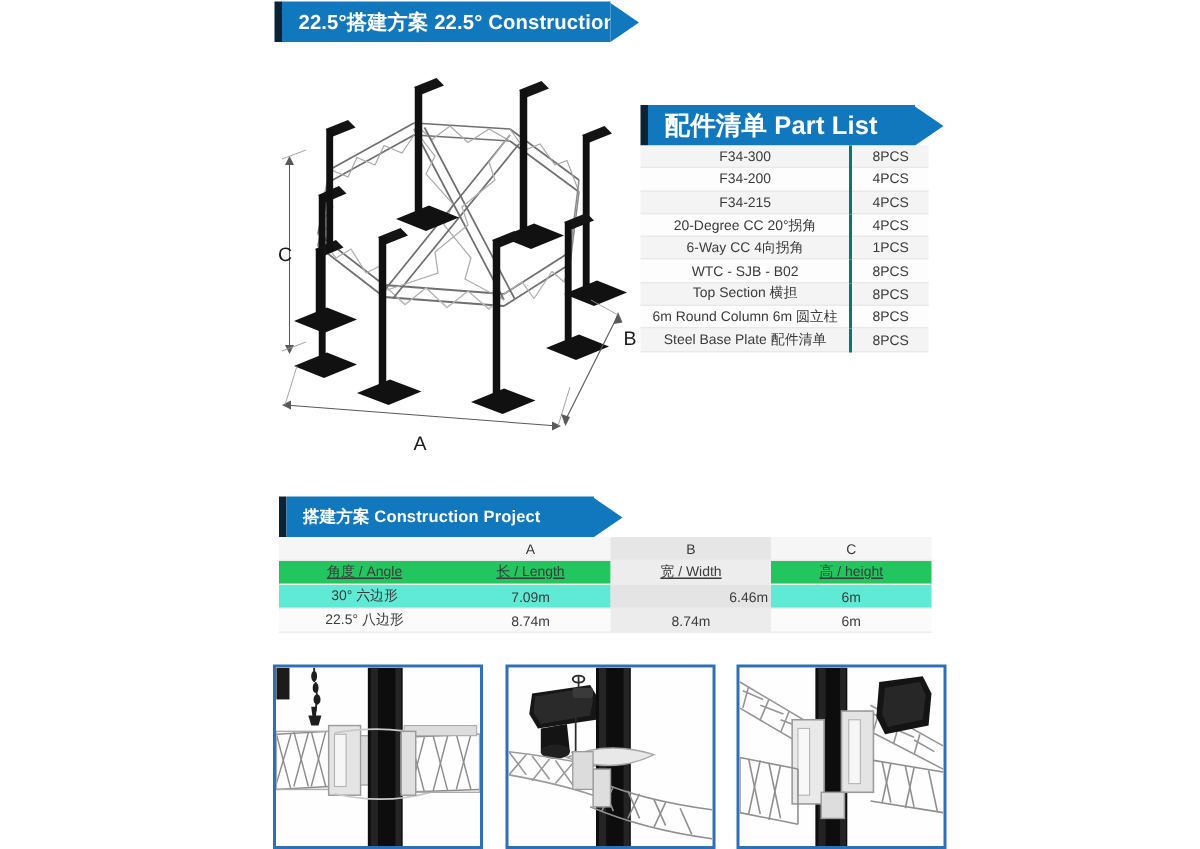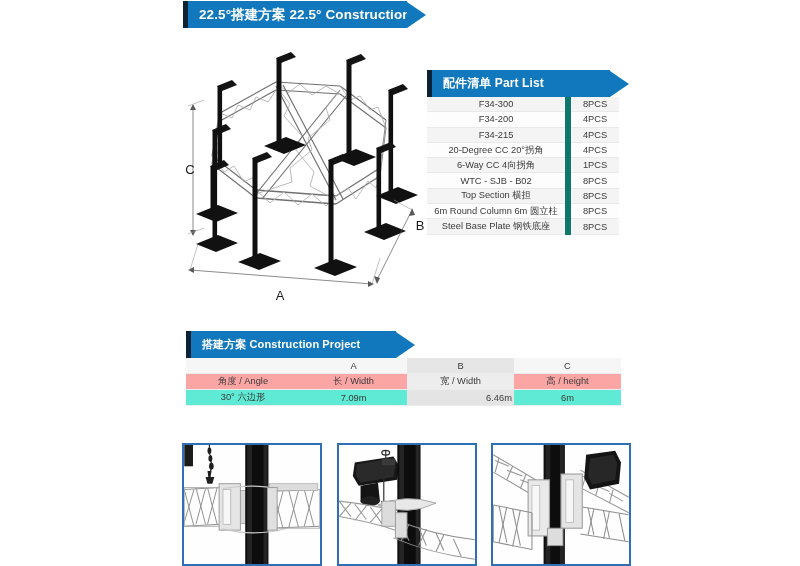--- a/index.html
+++ b/index.html
@@ -24,55 +24,55 @@
   .banner .tip{
     width:0;height:0;flex:0 0 auto;
     border-top:13.5px solid transparent;
     border-bottom:13.5px solid transparent;
     border-left:19px solid #1278bd;
   }
   #banner-main{left:183px;top:1px;}
   #banner-main .body{width:219px;}
   #banner-parts{left:427px;top:70px;}
   #banner-parts .body{width:178px;}
-  #banner-parts .body span{font-size:12px;}
+  #banner-parts .body span{font-size:17px;}
   #banner-construction{left:186px;top:331px;}
   #banner-construction .body{width:205px;}
   #banner-construction .body span{font-size:11px;}
 
   
   #parts-table{
     position:absolute;left:427px;top:97px;width:192px;
     border-collapse:collapse;font-size:9.3px;color:#3a3a3a;
   }
   #parts-table td{
     height:14.3px;padding:0 2px;text-align:center;vertical-align:middle;
     border-bottom:1px solid #e9e9e9;white-space:nowrap;
   }
-  #parts-table td.name{width:139px;border-right:6px solid #0f766e;}
+  #parts-table td.name{width:139px;border-right:2px solid #0f766e;}
   #parts-table td.qty{width:53px;}
   #parts-table tr:nth-child(odd){background:#f4f4f4;}
   #parts-table tr:nth-child(even){background:#fdfdfd;}
 
   
   #cp-table{
     position:absolute;left:186px;top:358px;width:435px;
     border-collapse:collapse;font-size:9.3px;color:#3a3a3a;
   }
   #cp-table td{
     height:15px;text-align:center;vertical-align:middle;white-space:nowrap;
     border-bottom:1px solid #ececec;padding:0 2px;
   }
   #cp-table .c0{width:114px;}
   #cp-table .c1{width:107px;}
   #cp-table .c2{width:107px;background:#eaeaea;}
   #cp-table .c3{width:107px;}
   #cp-table tr.r0{background:#f6f6f6;}
   #cp-table tr.r0 .c2{background:#e6e6e6;}
-  #cp-table tr.r1{background:#fca5a5;}
+  #cp-table tr.r1{background:#22c55e;text-decoration:underline;}
   #cp-table tr.r1 .c2{background:#ededed;}
   #cp-table tr.r2{background:#5eead4;}
   #cp-table tr.r2 .c2{background:#e4e4e4;text-align:right;}
   #cp-table tr.r3{background:#fbfbfb;}
   #cp-table tr.r3 .c2{background:#ececec;}
 
   
   #diagram{position:absolute;left:180px;top:38px;width:250px;height:265px;}
 
   
@@ -283,21 +283,21 @@
       </tr>
       <tr>
         <td class="name">Top Section 横担</td>
         <td class="qty">8PCS</td>
       </tr>
       <tr>
         <td class="name">6m Round Column 6m 圆立柱</td>
         <td class="qty">8PCS</td>
       </tr>
       <tr>
-        <td class="name">Steel Base Plate 钢铁底座</td>
+        <td class="name">Steel Base Plate 配件清单</td>
         <td class="qty">8PCS</td>
       </tr>
     </tbody>
   </table>
 
   <div class="banner" id="banner-construction">
     <div class="accent"></div>
     <div class="body">
       <span>搭建方案 Construction Project</span>
     </div>
@@ -307,28 +307,34 @@
   <table id="cp-table">
     <tbody>
       <tr class="r0">
         <td class="c0"></td>
         <td class="c1">A</td>
         <td class="c2">B</td>
         <td class="c3">C</td>
       </tr>
       <tr class="r1">
         <td class="c0">角度 / Angle</td>
-        <td class="c1">长 / Width</td>
+        <td class="c1">长 / Length</td>
         <td class="c2">宽 / Width</td>
         <td class="c3">高 / height</td>
       </tr>
       <tr class="r2">
         <td class="c0">30° 六边形</td>
         <td class="c1">7.09m</td>
         <td class="c2">6.46m</td>
+        <td class="c3">6m</td>
+      </tr>
+      <tr class="r3">
+        <td class="c0">22.5° 八边形</td>
+        <td class="c1">8.74m</td>
+        <td class="c2">8.74m</td>
         <td class="c3">6m</td>
       </tr>
     </tbody>
   </table>
 
   <div class="photo" id="photo-1">
     <svg viewBox="0 0 140 123" xmlns="http://www.w3.org/2000/svg">
       <rect width="140" height="123" fill="#fefefe"></rect>
 
       <rect x="0" y="0" width="9" height="22" fill="#1b1b1b"></rect>

